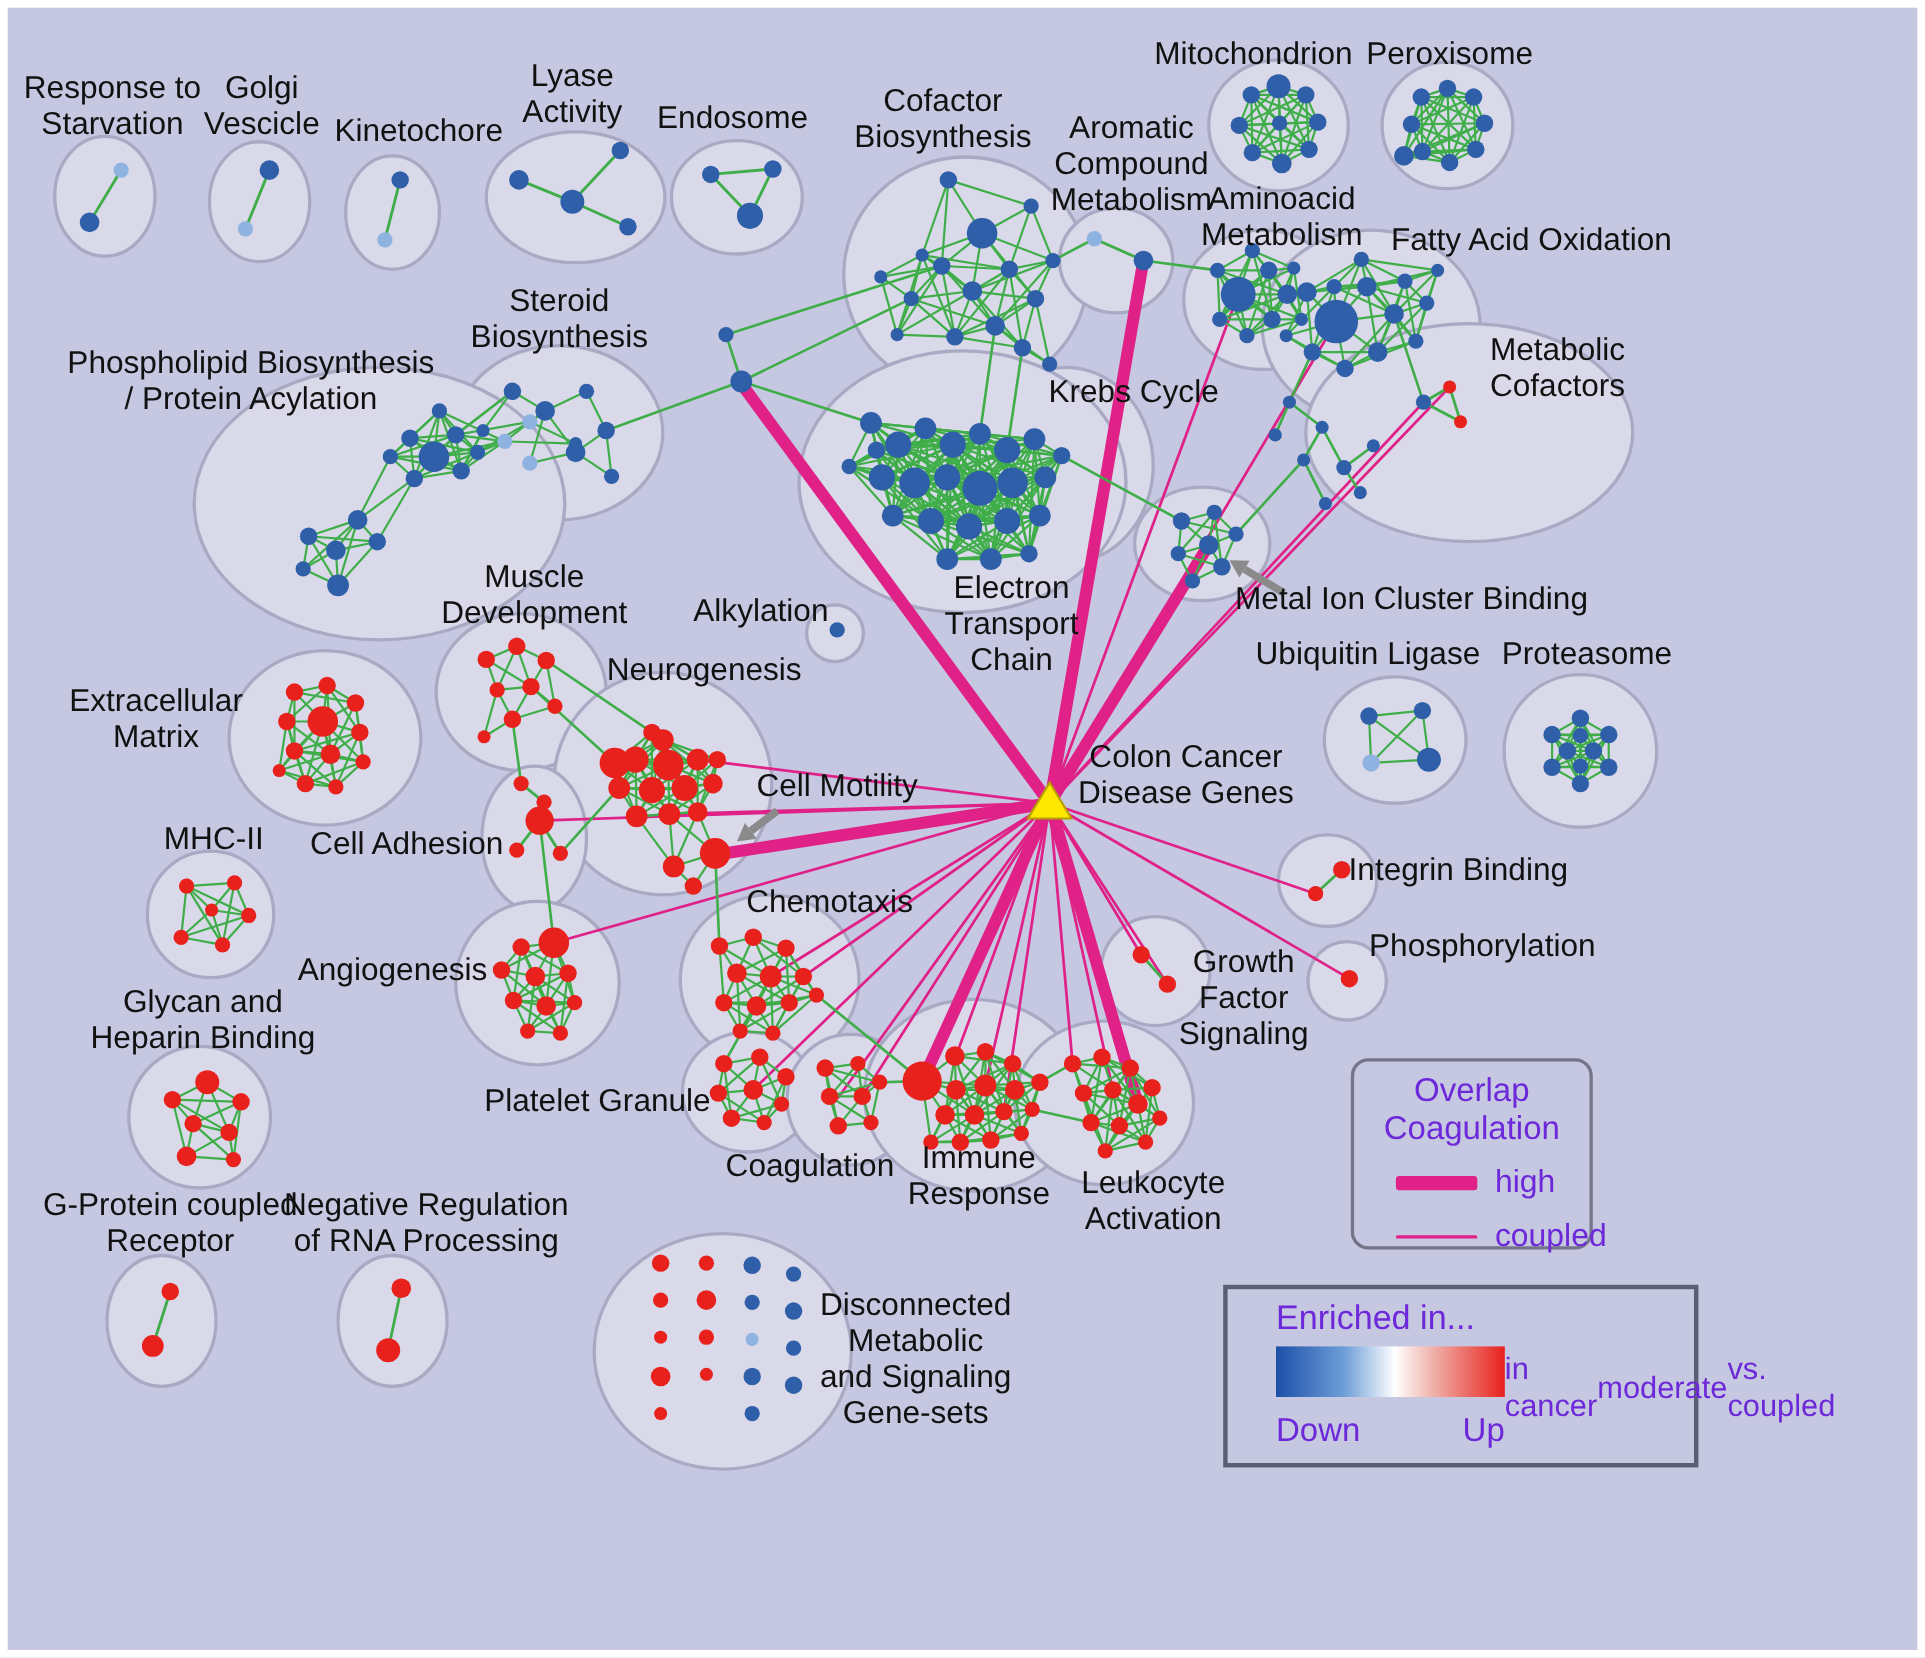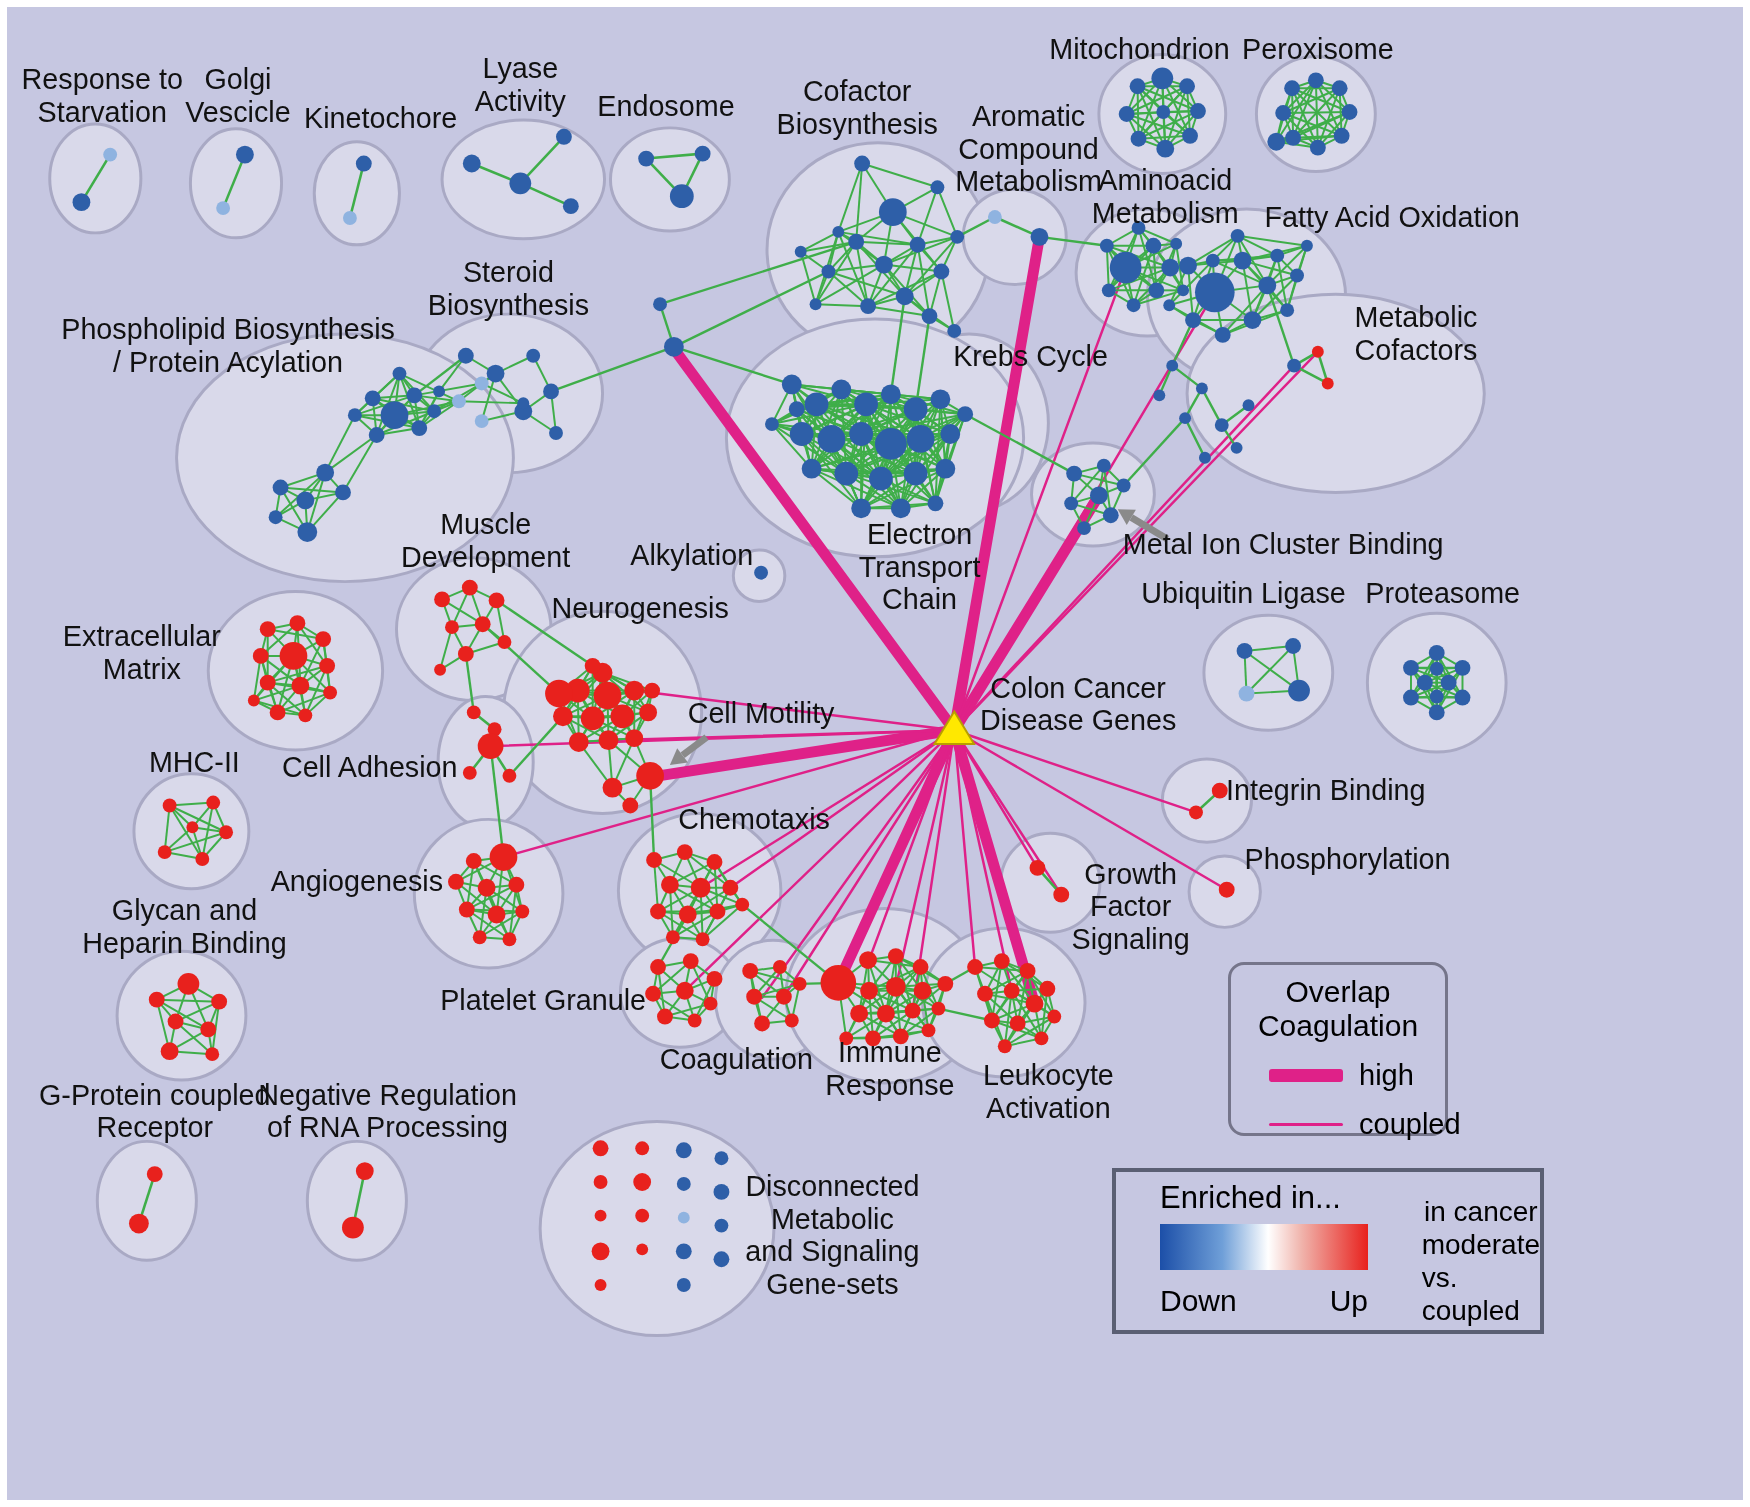--- a/index.html
+++ b/index.html
@@ -5,21 +5,21 @@
   html,body{margin:0;padding:0;background:#ffffff;}
   #figure-canvas{
     position:relative;
     width:1736px;height:1493px;
     border:7px solid #ffffff;
     background:#c6c7e1;
     overflow:hidden;
     font-family:"Liberation Sans", sans-serif;
   }
   svg text{font-family:"Liberation Sans", sans-serif; fill:#111111;}
-  .legend{position:absolute;color:#000000;}
+  .legend{position:absolute;color:#6d28d9;}
   .overlap-legend{
     left:1221px;top:955px;width:214px;height:168px;
     border:3px solid #75758a;border-radius:16px;
   }
   .overlap-title{ text-align:center;font-size:30px;line-height:34px;margin-top:10px;}
   .ov-row{display:flex;align-items:center;gap:16px;padding-left:18px;margin-top:16px;margin-left:20px;}
   .ov-line{width:74px;height:13px;background:#df2188;border-radius:3px;flex:0 0 auto;}
   .ov-line.moderate{height:3px;}
   .ov-label{font-size:29px;}
   .enriched-legend{
@@ -27,21 +27,21 @@
     border:4px solid #5a5f73;
     display:flex;align-items:stretch;
   }
   .enr-left{width:262px;padding-left:44px;padding-top:8px;}
   .enr-title{font-size:31px;text-align:left;}
   .gradientbar{
     margin-top:8px;width:208px;height:46px;
     background:linear-gradient(to right,#1c4fa8 0%,#6f9fd8 30%,#ffffff 52%,#f0b4ac 68%,#e8211d 100%);
   }
   .enr-downup{display:flex;justify-content:space-between;width:208px;font-size:30px;margin-top:14px;}
-  .enr-side{flex:1;display:flex;flex-direction:column;justify-content:center;align-items:center;font-size:28px;line-height:33px;padding-top:20px;}
+  .enr-side{flex:1;display:flex;flex-direction:row;justify-content:center;align-items:center;font-size:28px;line-height:33px;padding-top:20px;}
 </style>
 </head>
 <body>
 
 <div id="figure-canvas">
   <svg id="network-svg" width="1736" height="1493" viewBox="0 0 1750 1507" style="position:absolute;left:0;top:0;">
       <ellipse cx="88" cy="173" rx="46" ry="55" fill="#d9d9ea" stroke="#a9a9c4" stroke-width="3"></ellipse>
       <ellipse cx="230" cy="178" rx="46" ry="55" fill="#d9d9ea" stroke="#a9a9c4" stroke-width="3"></ellipse>
       <ellipse cx="352" cy="188" rx="43" ry="52" fill="#d9d9ea" stroke="#a9a9c4" stroke-width="3"></ellipse>
       <ellipse cx="520" cy="174" rx="82" ry="60" fill="#d9d9ea" stroke="#a9a9c4" stroke-width="3"></ellipse>

